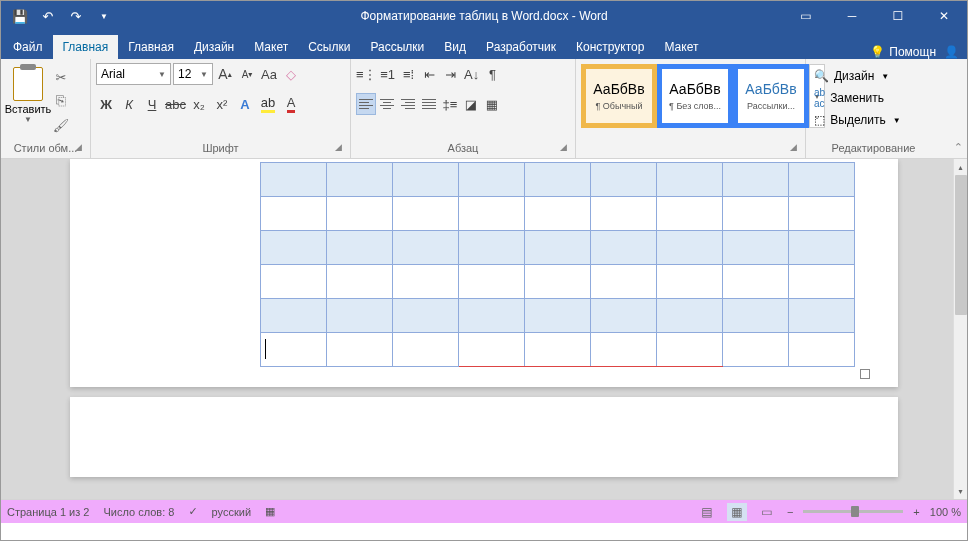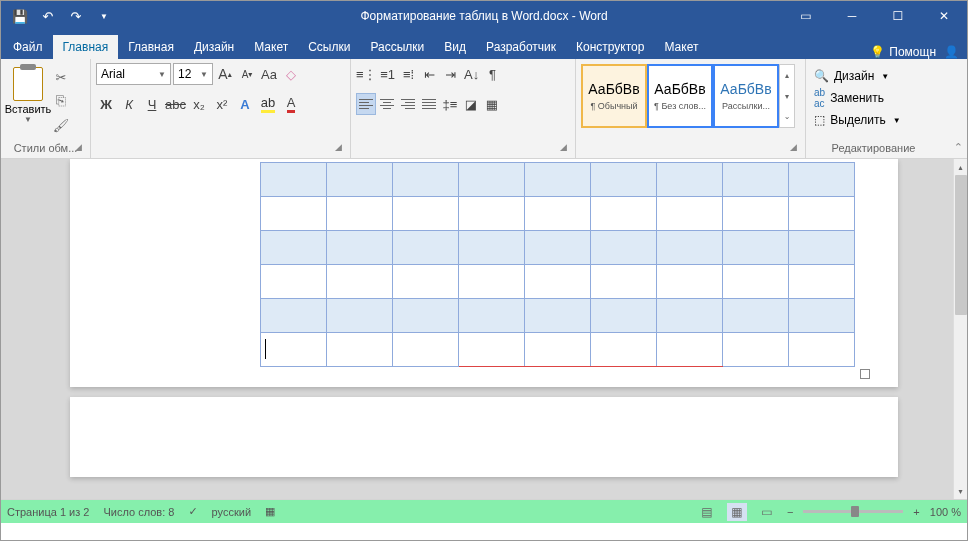--- a/index.html
+++ b/index.html
@@ -40,21 +40,21 @@
 .ul{text-decoration:underline}
 .strike{text-decoration:line-through}
 .para-grp{width:225px}
 .para-row{display:flex;align-items:center;gap:1px;height:24px}
 .para-row2{display:flex;align-items:center;gap:1px;height:24px;margin-top:4px}
 .align-box{width:18px;height:18px;display:flex;flex-direction:column;justify-content:center;gap:2px;padding:2px}
 .al-line{height:1px;background:#666}
 .align-active{background:#c5d8f0;border:1px solid #9bb8de}
 .styles-grp{width:230px}
 .style-gallery{display:flex;gap:0;height:64px;margin-top:2px}
-.style-item{width:66px;border:2px solid #3b82f6;background:#fff;display:flex;flex-direction:column;align-items:center;justify-content:center;padding:2px}
+.style-item{width:76px;border:5px solid #3b82f6;background:#fff;display:flex;flex-direction:column;align-items:center;justify-content:center;padding:2px}
 .style-prev{font-size:14px}
 .style-name{font-size:9px;color:#555;margin-top:4px;white-space:nowrap;overflow:hidden;text-overflow:ellipsis;max-width:60px}
 .style-item.first{border-color:#f0b84a;background:#fdf3df}
 .style-item.third .style-prev{color:#2e74b5}
 .gallery-scroll{width:16px;display:flex;flex-direction:column;border:1px solid #ccc}
 .gs-btn{flex:1;display:flex;align-items:center;justify-content:center;font-size:8px;color:#666;background:#fff}
 .edit-grp{width:135px;border-right:none}
 .edit-list{display:flex;flex-direction:column;gap:2px;padding-top:4px}
 .edit-item{display:flex;align-items:center;gap:5px;font-size:12px;height:20px;padding:0 3px}
 .collapse-btn{position:absolute;right:4px;bottom:4px;font-size:11px;color:#888}
@@ -67,21 +67,21 @@
 .page1{padding:3px 0 20px 0}
 .page2{height:80px;margin-top:8px}
 .wtable{margin-left:190px;border-collapse:collapse}
 .wtable td{width:66px;height:34px;border:1px solid #8faadc}
 .wtable tr:nth-child(odd) td{background:#deeaf6}
 .wtable td.redtop{border-top:1px solid #d44}
 .wtable td.redbot{border-bottom:1px solid #d44}
 .cursor-cell{position:relative}
 .cursor-cell::before{content:"";position:absolute;left:4px;top:6px;width:1px;height:20px;background:#000}
 .table-handle{position:absolute;width:10px;height:10px;border:1px solid #888;background:#fff}
-.statusbar{height:24px;background:#86efac;border-top:1px solid #d4d4d4;display:flex;align-items:center;font-size:11px;color:#555;padding:0 6px;gap:14px}
+.statusbar{height:24px;background:#f0abfc;border-top:1px solid #d4d4d4;display:flex;align-items:center;font-size:11px;color:#555;padding:0 6px;gap:14px}
 .sb-right{margin-left:auto;display:flex;align-items:center;gap:10px}
 .zoom-slider{width:100px;height:3px;background:#bbb;position:relative}
 .zoom-slider::before{content:"";position:absolute;left:48px;top:-4px;width:8px;height:11px;background:#888;border-radius:1px}
 .view-btn{width:20px;height:18px;display:flex;align-items:center;justify-content:center;color:#666;font-size:12px}
 .view-btn.active{background:#d5e1f2}
 </style>
 </head>
 <body>
 
 <div class="titlebar">
@@ -170,20 +170,21 @@
         <div class="btn">x²</div>
         <div class="btn" style="color:#3a7bd5;font-weight:bold">A</div>
         <div class="btn">
             <span style="border-bottom:3px solid #ffeb3b;color:#333">ab</span>
           </div>
         <div class="btn">
             <span style="border-bottom:3px solid #d32f2f">A</span>
           </div>
       </div>
     </div>
+    <div class="group-label">Шрифт</div>
     <div class="dialog-launcher">◢</div>
   </div>
 
   <div class="group para-grp">
     <div class="group-body" style="flex-direction:column">
       <div class="para-row">
         <div class="btn">≡⋮</div>
         <div class="btn">≡1</div>
         <div class="btn">≡⁞</div>
         <div class="btn">⇤</div>
@@ -222,20 +223,21 @@
               <div class="al-line" style="width:100%"></div>
               <div class="al-line" style="width:100%"></div>
               <div class="al-line" style="width:100%"></div>
             </div>
           </div>
         <div class="btn">‡≡</div>
         <div class="btn">◪</div>
         <div class="btn">▦</div>
       </div>
     </div>
+    <div class="group-label">Абзац</div>
     <div class="dialog-launcher">◢</div>
   </div>
 
   <div class="group styles-grp">
     <div class="group-body">
       <div class="style-gallery">
         <div class="style-item first">
           <div class="style-prev">АаБбВв</div>
           <div class="style-name">¶ Обычный</div>
         </div>

